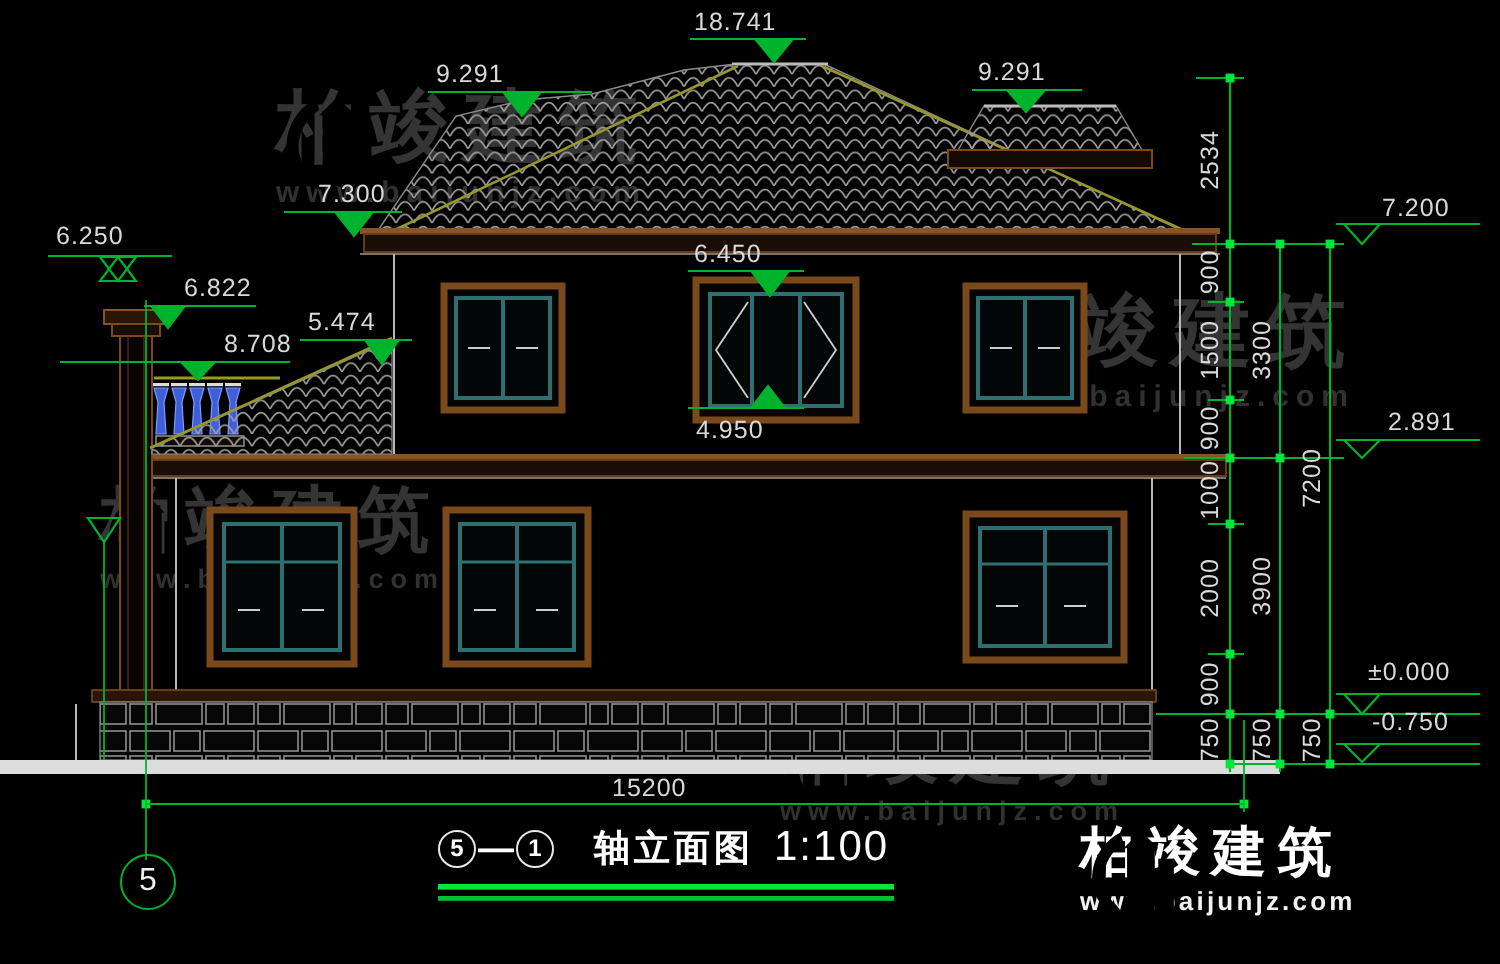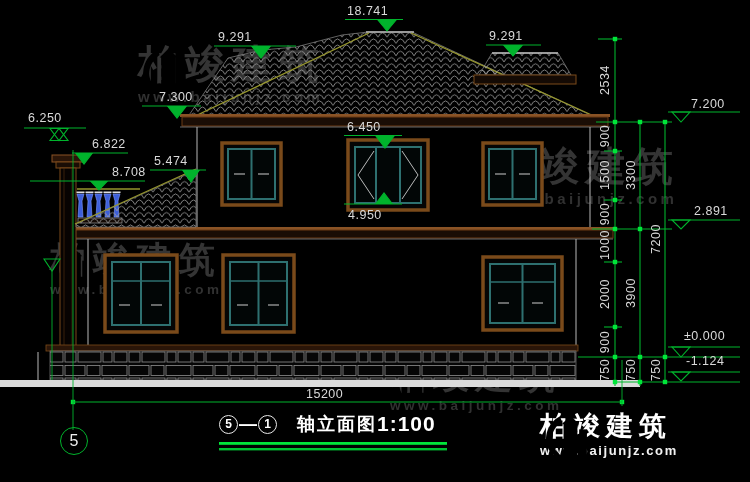--- a/index.html
+++ b/index.html
@@ -19,21 +19,21 @@
   #brandmark{position:absolute;left:540px;top:412px;display:flex;align-items:center;gap:7px;}
   #brandmark .bm-col{display:flex;flex-direction:column;}
   #brandmark .bm-brand{font-size:27px;font-weight:bold;color:#ffffff;letter-spacing:6px;line-height:1.05;}
   #brandmark .bm-site{font-size:13px;font-weight:bold;color:#f2f2f2;letter-spacing:1.6px;margin-top:3px;}
   
   #title{position:absolute;left:219px;top:412px;display:flex;align-items:center;color:#fff;}
   .circ{display:inline-flex;width:17px;height:17px;border:1.8px solid #e8e8e8;border-radius:50%;
         align-items:center;justify-content:center;font-size:12px;font-weight:bold;flex:0 0 auto;}
   .tdash{font-size:18px;font-weight:bold;margin:0 1px;}
   .tname{font-size:18px;font-weight:bold;letter-spacing:2px;margin-left:20px;}
-  .tscale{font-size:21px;font-weight:bold;letter-spacing:1px;}
+  .tscale{font-size:21px;font-weight:normal;margin-left:10px;letter-spacing:1px;}
   
   #axis-bubble{position:absolute;left:60px;top:427px;width:26px;height:26px;border:1.7px solid #00b32c;
         border-radius:50%;display:flex;align-items:center;justify-content:center;
         color:#eee;font-size:16px;line-height:1;}
   svg{position:absolute;left:0;top:0;}
 </style>
 </head>
 <body>
 
 <div id="stage">
@@ -334,21 +334,21 @@
   <span class="dim" style="left:159px;top:91px">7.300</span>
   <span class="dim" style="left:28px;top:112px">6.250</span>
   <span class="dim" style="left:92px;top:138px">6.822</span>
   <span class="dim" style="left:154px;top:155px">5.474</span>
   <span class="dim" style="left:112px;top:166px">8.708</span>
   <span class="dim" style="left:347px;top:121px">6.450</span>
   <span class="dim" style="left:348px;top:209px">4.950</span>
   <span class="dim" style="left:691px;top:98px">7.200</span>
   <span class="dim" style="left:694px;top:205px">2.891</span>
   <span class="dim" style="left:684px;top:330px">±0.000</span>
-  <span class="dim" style="left:686px;top:355px">-1.124</span>
+  <span class="dim" style="left:686px;top:355px">-0.750</span>
   <span class="dim" style="left:306px;top:388px">15200</span>
 
   <span class="vdim" style="left:605px;top:80px">2534</span>
   <span class="vdim" style="left:605px;top:136px">900</span>
   <span class="vdim" style="left:605px;top:175px">1500</span>
   <span class="vdim" style="left:605px;top:214px">900</span>
   <span class="vdim" style="left:605px;top:245px">1000</span>
   <span class="vdim" style="left:605px;top:294px">2000</span>
   <span class="vdim" style="left:605px;top:342px">900</span>
   <span class="vdim" style="left:605px;top:370px">750</span>

